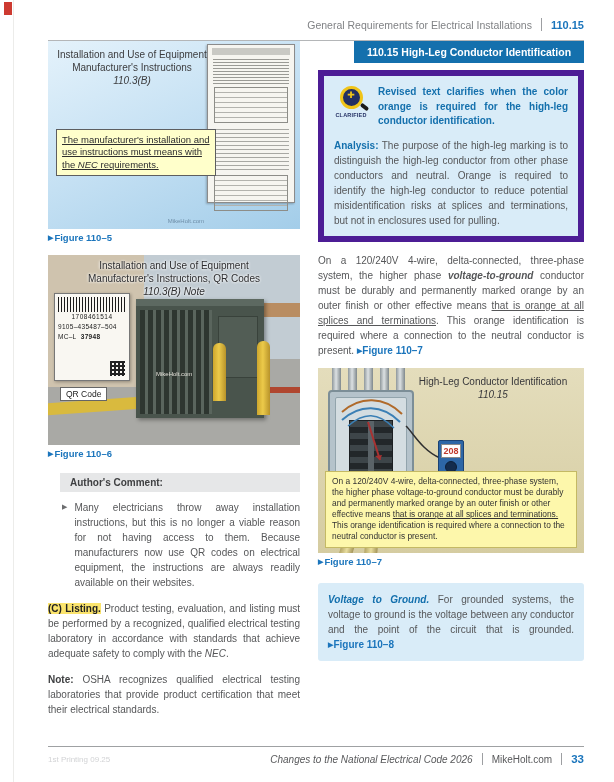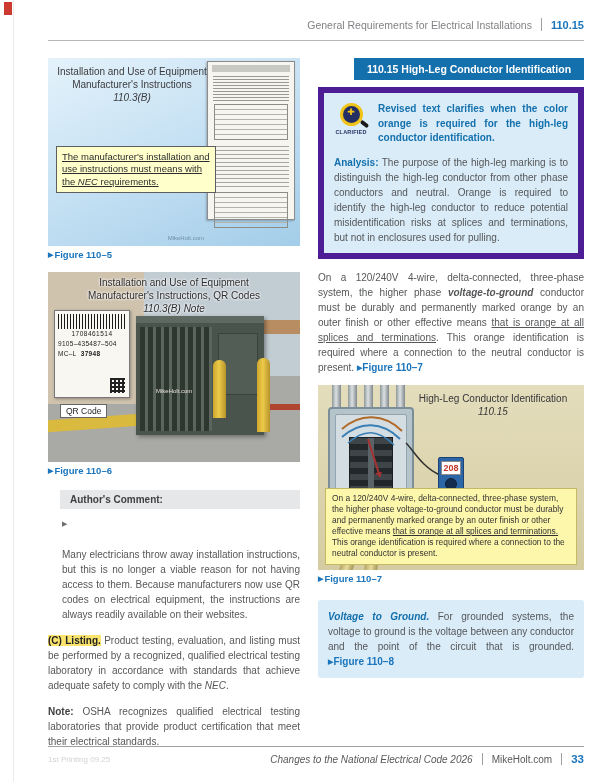--- a/index.html
+++ b/index.html
@@ -18,21 +18,21 @@
   .bottom-rule{top:746px;background:#9fa1a3;}
   .page-footer{position:absolute;left:48px;right:30px;top:753px;display:flex;align-items:center;font-size:10px;}
   .pf-printing{color:#d2d3d5;font-size:8px;text-align:right;}
   .pf-right{margin-left:auto;display:flex;align-items:center;gap:9px;}
   .pf-book{font-style:italic;color:#58595b;}
   .pf-div{width:1px;height:12px;background:#9d9fa2;}
   .pf-site{color:#58595b;}
   .pf-page{font-weight:bold;color:#1b75bc;font-size:11.5px;}
 
   
-  .columns{position:absolute;left:48px;top:58px;width:536px;display:flex;gap:18px;}
+  .columns{position:absolute;left:48px;top:41px;width:536px;display:flex;gap:18px;}
   .col-left{width:252px;}
   .col-right{width:266px;}
 
   .body-text{font-size:10px;line-height:1.5;text-align:justify;color:#565759;}
   .fig-caption{margin:3px 0 12px 0;font-size:9.5px;font-weight:bold;color:#1b75bc;}
   .fig-caption .arrow{font-size:7px;vertical-align:1px;margin-right:1px;}
   .ital{font-style:italic;}
 
   
   .fig5{position:relative;height:188px;background:linear-gradient(155deg,#e4f2fb 0%,#c4e0f3 50%,#a3cde9 100%);
@@ -80,21 +80,21 @@
                      repeating-linear-gradient(90deg,#222 0 2px,#f9f7f2 2px 4px);}
   .fig6-qrtag{position:absolute;left:12px;top:132px;background:#fff;border:1px solid #666;
               font-size:8.5px;color:#222;padding:1px 5px;}
   .fig6-callout{position:absolute;left:14px;right:14px;bottom:7px;background:#fdfbc8;border:1px solid #9a9a76;
                 padding:4px 6px;font-size:8.6px;line-height:1.3;color:#2d2d2f;}
   .fig6 .fig-wm{left:108px;top:116px;color:#e4e2da;}
 
   
   .ac-header{background:#e6e7e8;padding:4px 10px;font-size:10px;font-weight:bold;color:#3f4042;
              margin:2px 0 8px 12px;}
-  .ac-body{display:flex;gap:15px;margin-left:14px;flex-direction:column;}
+  .ac-body{display:flex;gap:7px;margin-left:14px;}
   .ac-bullet{color:#6d6e70;font-size:7px;line-height:2.1;}
   .para{margin-top:11px;}
   .hl{background:#fbe46d;font-weight:bold;color:#222;}
   .bold{font-weight:bold;color:#3f4042;}
 
   
   .sec-bar{background:#1470ad;color:#fff;font-weight:bold;font-size:10.5px;text-align:center;
            padding:5px 4px;margin-left:36px;}
   .clarified-box{margin-top:7px;background:#d9ecf8;border:6px solid #4c1d95;padding:9px 10px 8px 10px;}
   .clar-row{display:flex;gap:10px;align-items:flex-start;}

